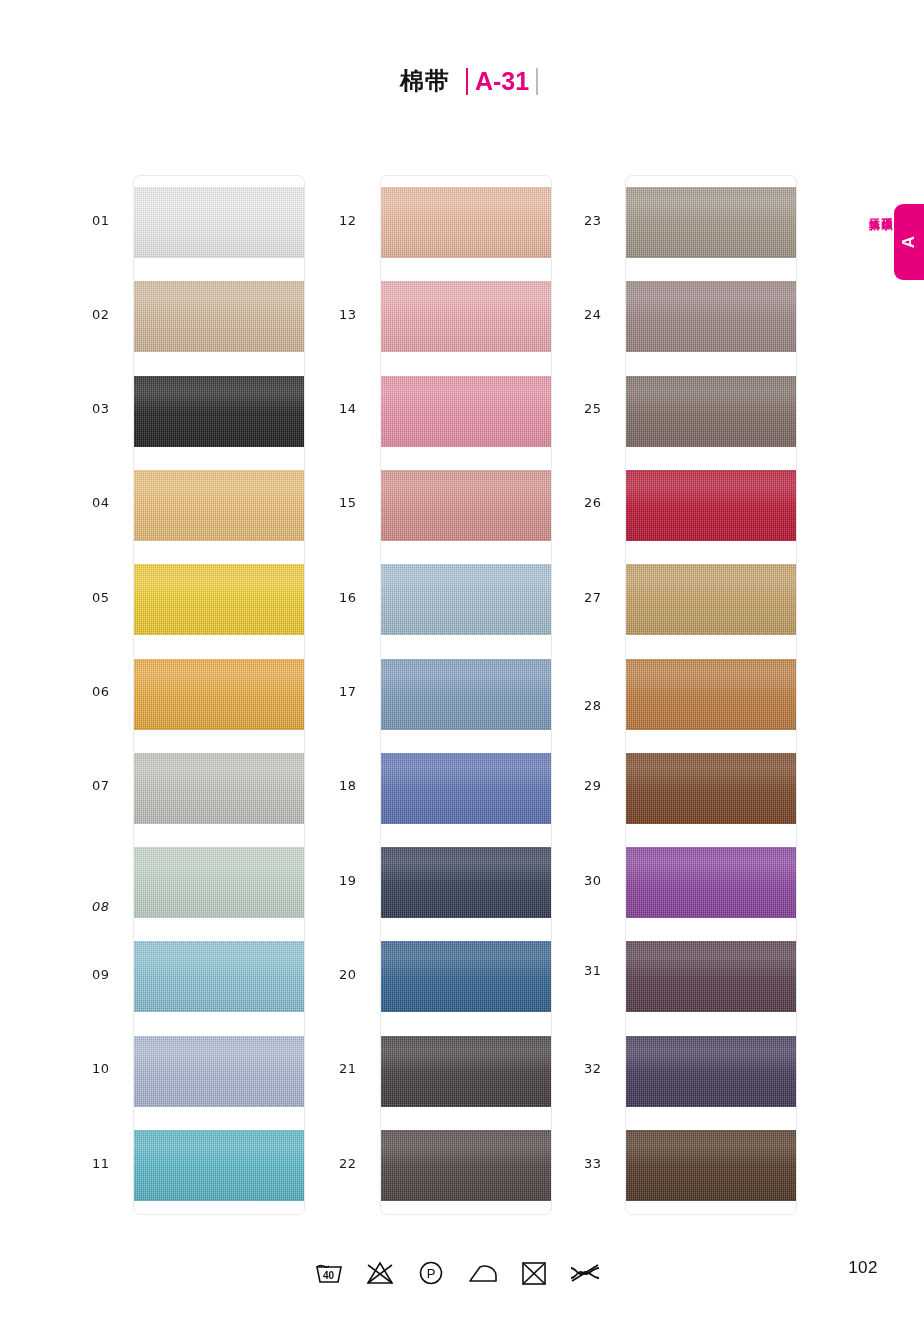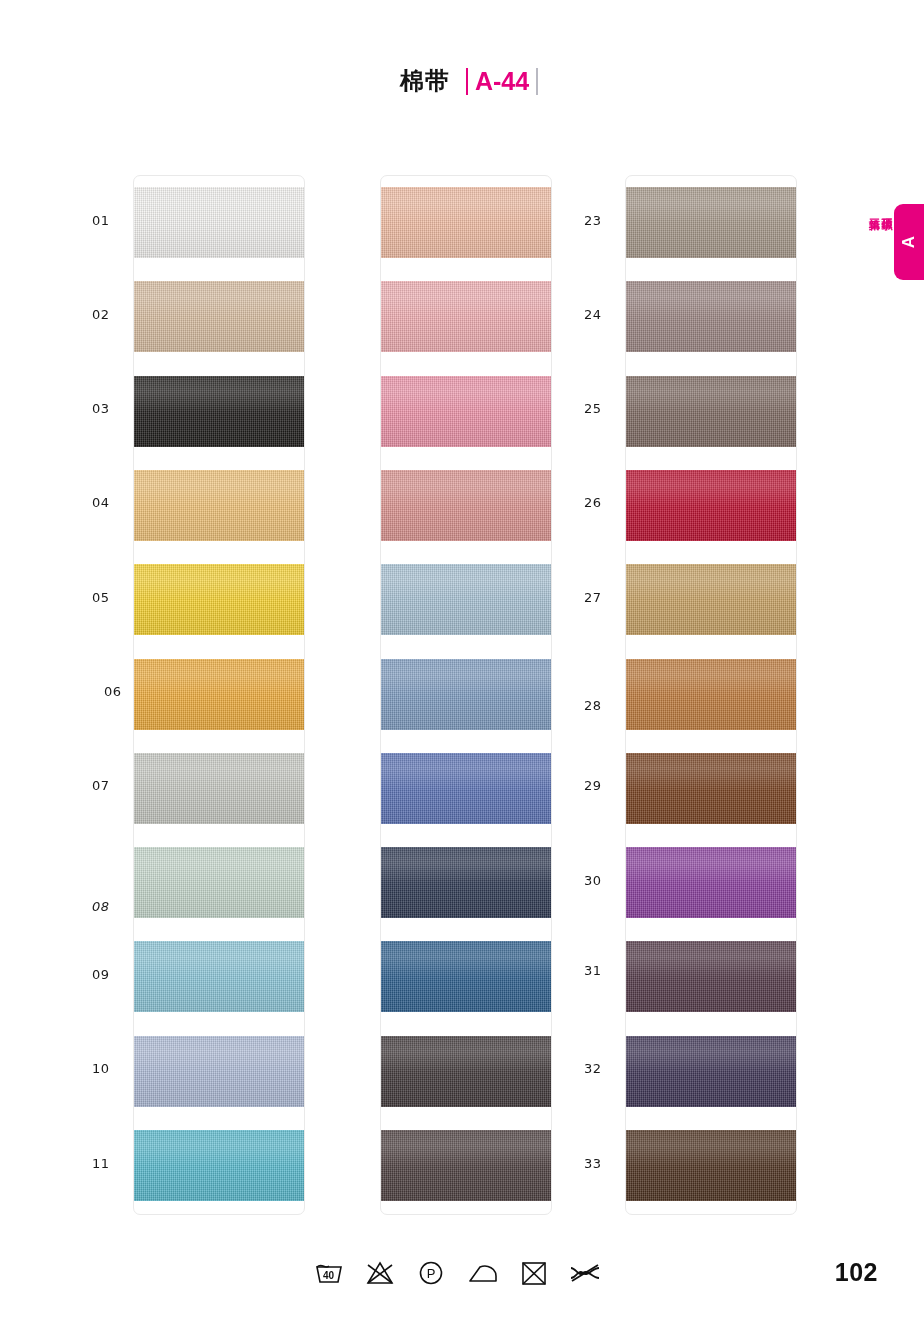--- a/index.html
+++ b/index.html
@@ -221,35 +221,35 @@
     align-items: center;
     justify-content: space-between;
   }
   .care-sym { width: 34px; height: 32px; }
 
   
   .page-no {
     position: absolute;
     right: 46px;
     top: 1258px;
-    font-size: 25px;
-    font-weight: bold;
+    font-size: 17px;
+    font-weight: normal;
     color: #111111;
     letter-spacing: 0.5px;
   }
 </style>
 </head>
 <body>
 
 <div class="header">
   <span class="title-cn">棉带</span>
 
   <span class="code-wrap">
     <span class="bar"></span>
-    <span class="code-text">A-44</span>
+    <span class="code-text">A-31</span>
     <span class="bar dim"></span>
   </span>
 
 </div>
 
 <div class="side-tab-label">
   <span class="vtext">第三辑</span>
   <span class="vtext">三顶织带</span>
 </div>
 <div class="side-tab">
@@ -296,26 +296,39 @@
       <div class="swatch" style="top: 859.7px; height: 71px; background: rgb(62, 53, 86);"></div>
       <div class="swatch" style="top: 954px; height: 71px; background: rgb(78, 50, 32);"></div>
     </div>
 
   <div class="num-col num-0">
       <div class="num" style="top: 37.5px;">01</div>
       <div class="num" style="top: 131.8px;">02</div>
       <div class="num" style="top: 226.1px;">03</div>
       <div class="num" style="top: 320.4px;">04</div>
       <div class="num" style="top: 414.7px;">05</div>
-      <div class="num" style="top: 509px; margin-left: 12px;">06</div>
+      <div class="num" style="top: 509px;">06</div>
       <div class="num" style="top: 603.3px;">07</div>
       <div class="num" style="top: 724px; font-style: italic;">08</div>
       <div class="num" style="top: 791.9px;">09</div>
       <div class="num" style="top: 886.2px;">10</div>
       <div class="num" style="top: 980.5px;">11</div>
+    </div>
+  <div class="num-col num-1">
+      <div class="num" style="top: 37.5px;">12</div>
+      <div class="num" style="top: 131.8px;">13</div>
+      <div class="num" style="top: 226.1px;">14</div>
+      <div class="num" style="top: 320.4px;">15</div>
+      <div class="num" style="top: 414.7px;">16</div>
+      <div class="num" style="top: 509px;">17</div>
+      <div class="num" style="top: 603.3px;">18</div>
+      <div class="num" style="top: 697.6px;">19</div>
+      <div class="num" style="top: 791.9px;">20</div>
+      <div class="num" style="top: 886.2px;">21</div>
+      <div class="num" style="top: 980.5px;">22</div>
     </div>
   <div class="num-col num-2">
       <div class="num" style="top: 37.5px;">23</div>
       <div class="num" style="top: 131.8px;">24</div>
       <div class="num" style="top: 226.1px;">25</div>
       <div class="num" style="top: 320.4px;">26</div>
       <div class="num" style="top: 414.7px;">27</div>
       <div class="num" style="top: 523px;">28</div>
       <div class="num" style="top: 603.3px;">29</div>
       <div class="num" style="top: 697.6px;">30</div>

